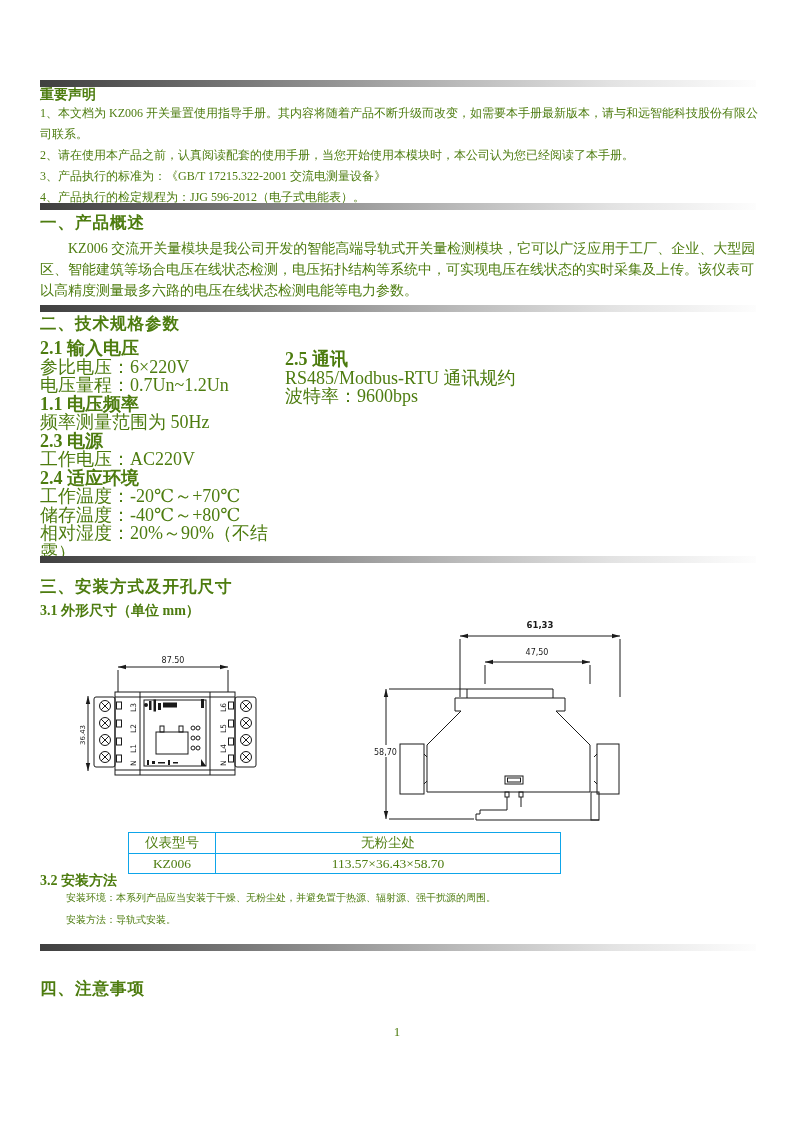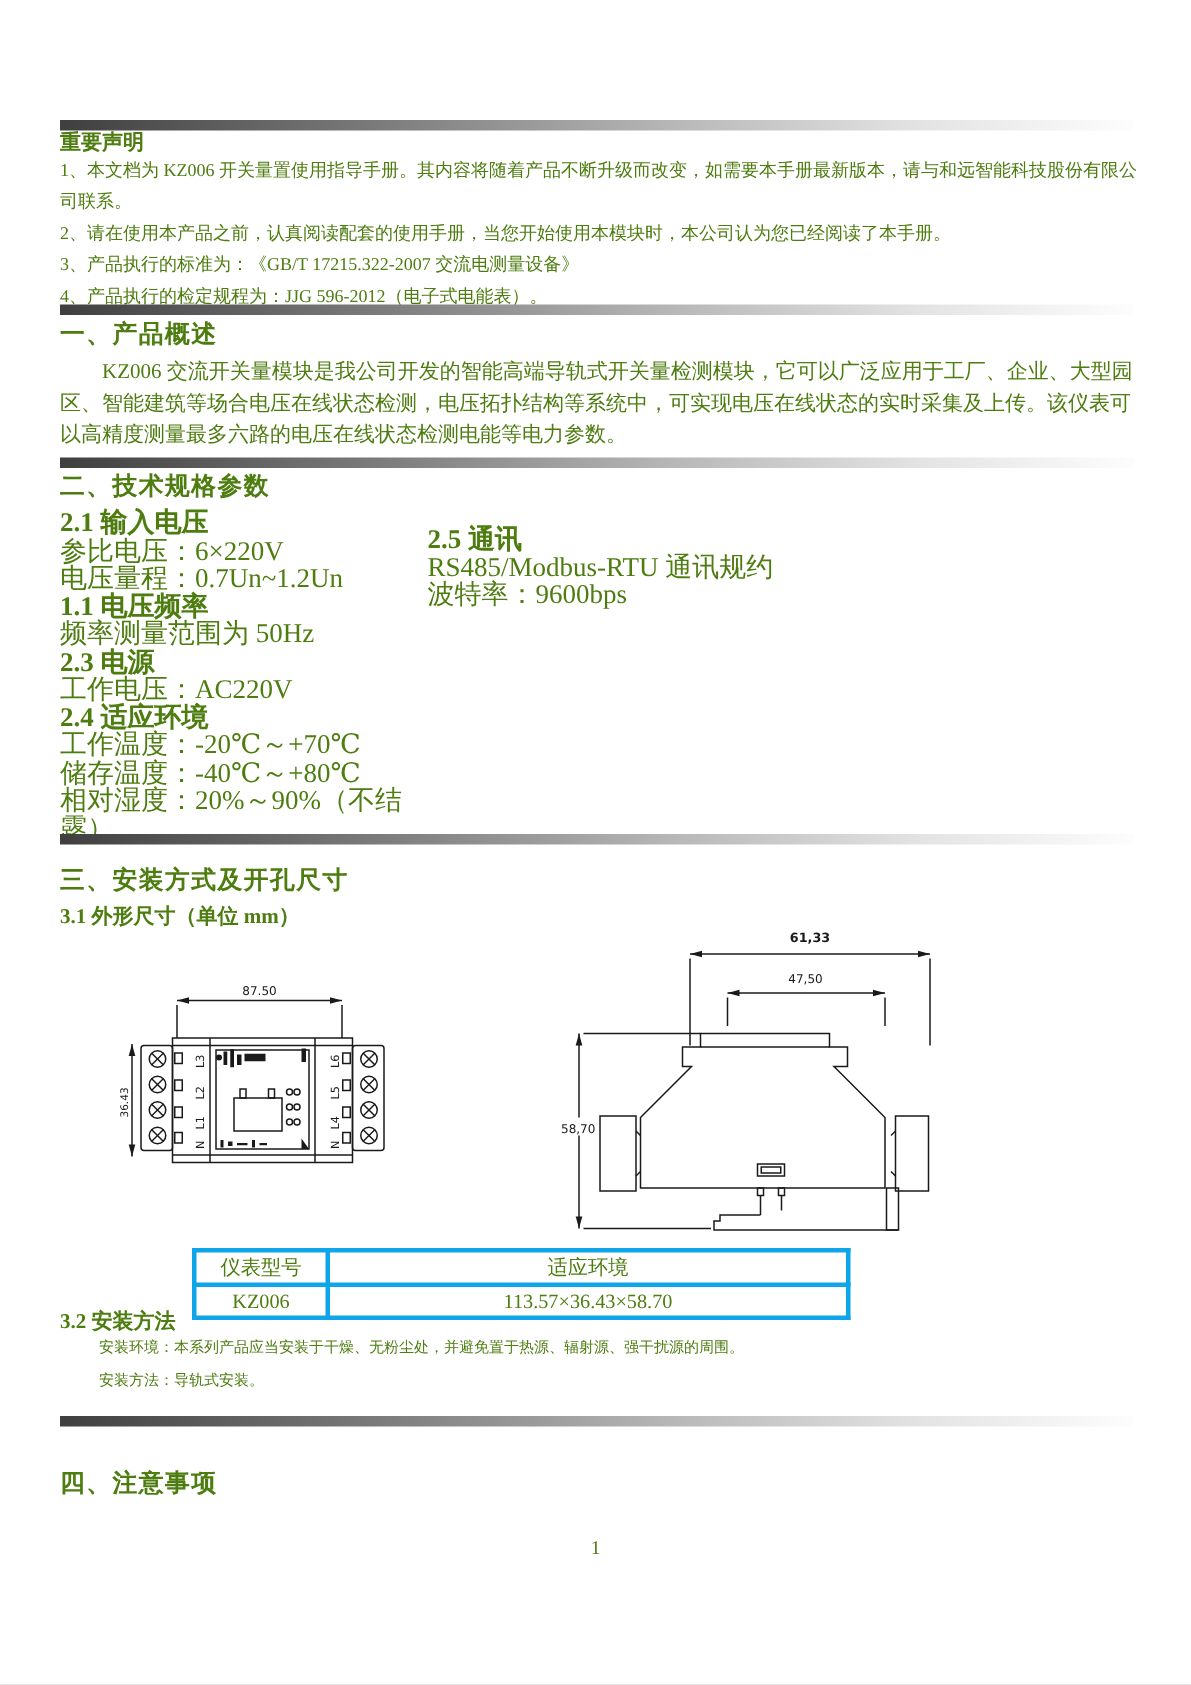--- a/index.html
+++ b/index.html
@@ -18,38 +18,38 @@
   .h1{left:40px;font-size:16.5px;font-weight:bold;letter-spacing:1px;font-family:Liberation Mono, monospace;}
   .para{left:40px;width:718px;font-size:14px;line-height:21px;text-indent:2em;}
   .spec-col{font-size:18px;line-height:18.5px;}
   .spec-col .sh{font-weight:bold;}
   .sub-h{left:40px;font-size:14px;font-weight:bold;}
   .indent-line{left:66px;width:700px;font-size:10px;}
   table.dim{
     position:absolute;left:128px;top:832px;border-collapse:collapse;
     font-size:13.5px;table-layout:fixed;
   }
-  table.dim td{border:3px solid #0ea5e9;text-align:center;padding:1px 4px;height:17px;}
+  table.dim td{border:1px solid #0ea5e9;text-align:center;padding:1px 4px;height:17px;}
   .c1{width:78px;} .c2{width:336px;}
   .pagenum{left:0;width:794px;text-align:center;font-size:13px;}
   svg{position:absolute;}
   svg text{font-family:"DejaVu Sans","Liberation Sans",sans-serif;fill:#1a1a1a;}
 </style>
 </head>
 <body>
 
 <div class="page">
 
   <div class="divider" style="top:80px"></div>
 
   <div class="abs notice-title" style="top:86px">重要声明</div>
   <div class="abs notice-list" style="top:103px">
     <div>1、本文档为 KZ006 开关量置使用指导手册。其内容将随着产品不断升级而改变，如需要本手册最新版本，请与和远智能科技股份有限公司联系。</div>
     <div>2、请在使用本产品之前，认真阅读配套的使用手册，当您开始使用本模块时，本公司认为您已经阅读了本手册。</div>
-    <div>3、产品执行的标准为：《GB/T 17215.322-2007  交流电测量设备》</div>
+    <div>3、产品执行的标准为：《GB/T 17215.322-2001  交流电测量设备》</div>
     <div>4、产品执行的检定规程为：JJG 596-2012（电子式电能表）。</div>
   </div>
 
   <div class="divider" style="top:203px"></div>
   <div class="abs h1" style="top:212px">一、产品概述</div>
   <div class="abs para" style="top:238px">KZ006 交流开关量模块是我公司开发的智能高端导轨式开关量检测模块，它可以广泛应用于工厂、企业、大型园区、智能建筑等场合电压在线状态检测，电压拓扑结构等系统中，可实现电压在线状态的实时采集及上传。该仪表可以高精度测量最多六路的电压在线状态检测电能等电力参数。</div>
 
   <div class="divider" style="top:305px"></div>
   <div class="abs h1" style="top:313px">二、技术规格参数</div>
 
@@ -211,21 +211,21 @@
     <rect x="0" y="131" width="27" height="12" fill="#ffffff" stroke="none"></rect>
     <text x="168" y="14" font-size="8.5" font-weight="bold" text-anchor="middle">61,33</text>
     <text x="165" y="41" font-size="8" text-anchor="middle">47,50</text>
     <text x="2" y="141" font-size="8">58,70</text>
   </svg>
 
   <table class="dim">
     <tbody>
         <tr>
       <td class="c1">仪表型号</td>
-      <td class="c2">适应环境</td>
+      <td class="c2">无粉尘处</td>
     </tr>
     <tr>
       <td>KZ006</td>
       <td>113.57×36.43×58.70</td>
     </tr>
   </tbody>
     </table>
 
   <div class="abs sub-h" style="top:872px">3.2 安装方法</div>
   <div class="abs indent-line" style="top:891px">安装环境：本系列产品应当安装于干燥、无粉尘处，并避免置于热源、辐射源、强干扰源的周围。</div>

